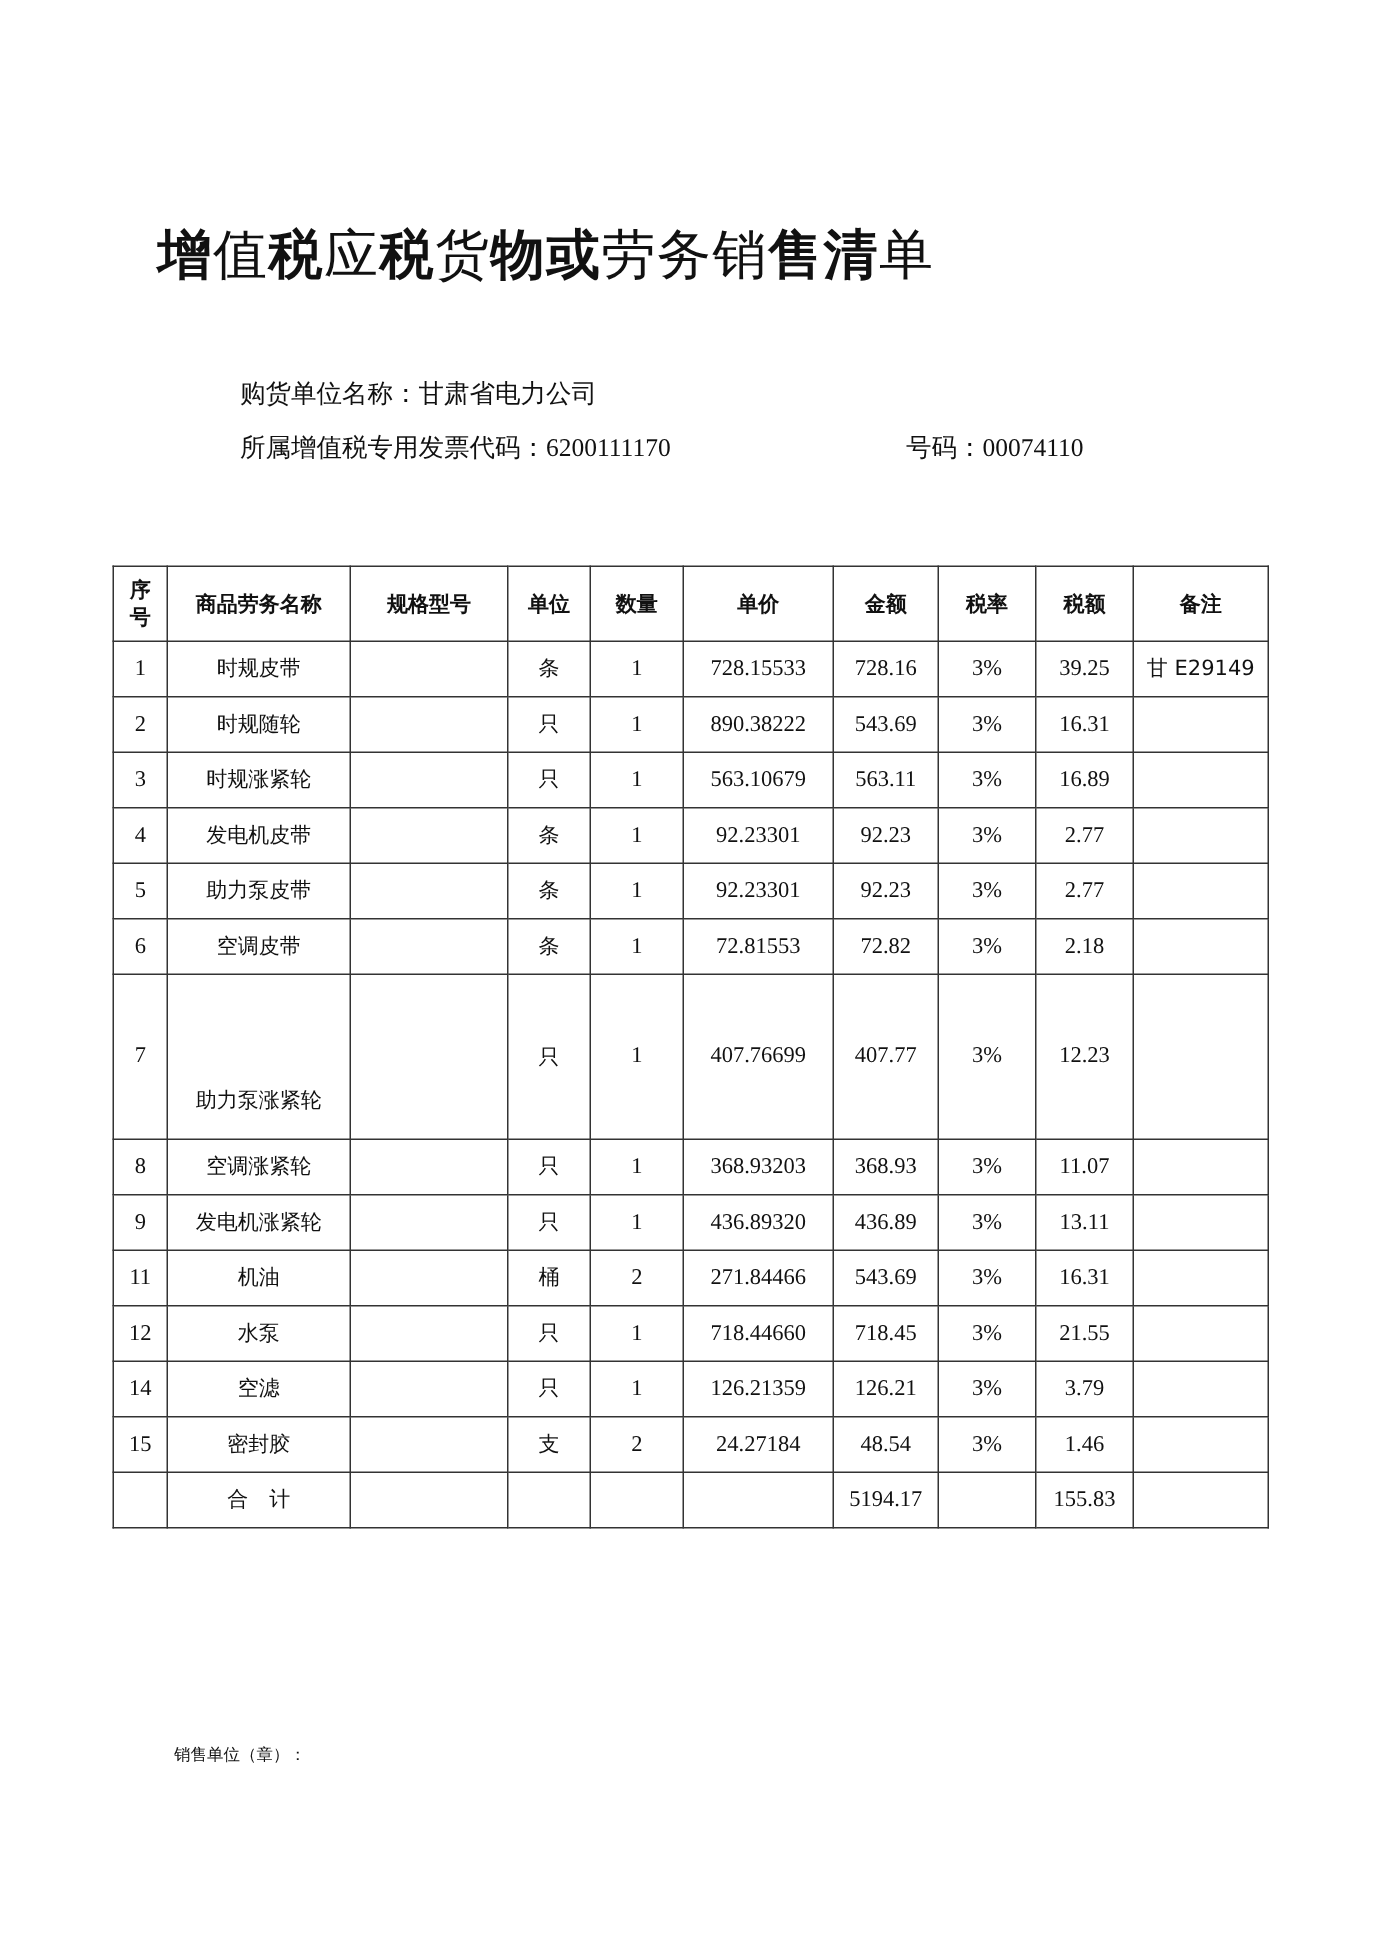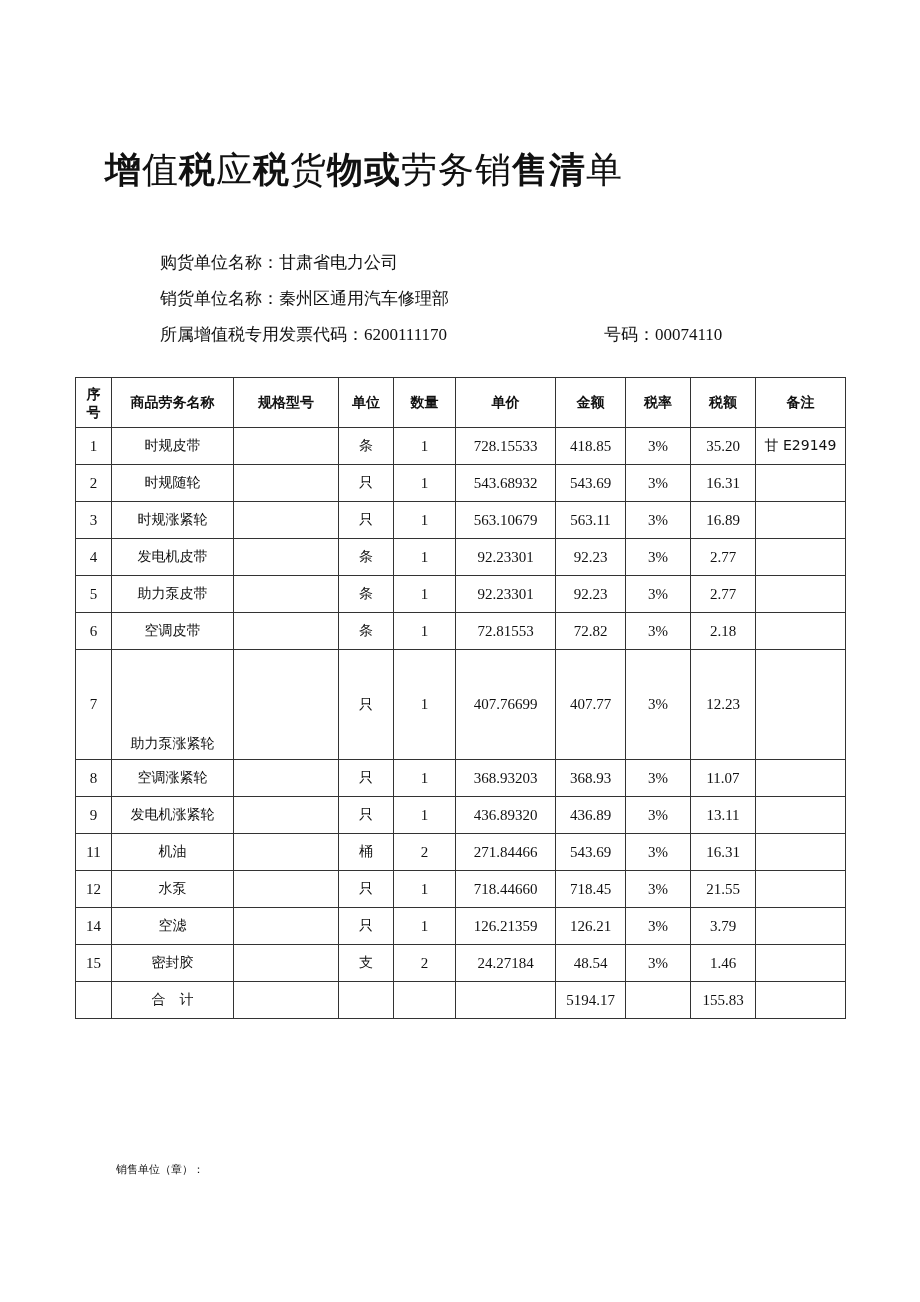--- a/index.html
+++ b/index.html
@@ -15,33 +15,32 @@
   table.list { position:absolute; left:75px; top:377px; border-collapse:collapse;
                font-size:15px; table-layout:fixed; }
   table.list td, table.list th { border:1px solid #333; text-align:center; padding:0;
                vertical-align:middle; font-weight:normal; }
   table.list th { font-weight:bold; font-family:"DejaVu Sans","Liberation Sans",sans-serif; font-size:14px; }
   table.list td.name { font-family:"DejaVu Sans","Liberation Sans",sans-serif; font-size:14px; }
   table.list td.unit { font-family:"DejaVu Sans","Liberation Sans",sans-serif; font-size:14px; }
   tr.hdr { height:50px; }
   tr.row { height:37px; }
   tr.tall { height:110px; }
-  tr.tall td.name { vertical-align:bottom; padding-bottom:6px; }
+  tr.tall td.name { vertical-align:bottom; padding-bottom:16px; }
   tr.total { height:37px; }
   .seq-hdr { line-height:18px; }
   .footer { position:absolute; left:116px; top:1162px; font-size:11px; }
 </style>
 </head>
 <body>
 
 <div class="title" id="title"><span class="b">增</span><span class="n">值</span><span class="b">税</span><span class="n">应</span><span class="b">税</span><span class="n">货</span><span class="b">物</span><span class="b">或</span><span class="n">劳</span><span class="n">务</span><span class="n">销</span><span class="b">售</span><span class="b">清</span><span class="n">单</span></div>
 
 <div class="info" style="top:245px; width:700px;">
   <div class="info-line">购货单位名称：甘肃省电力公司</div>
-  <div class="info-line">销货单位名称：秦州区通用汽车修理部</div>
   <div class="info-line" style="position:relative;">
     <span>所属增值税专用发票代码：6200111170</span>
     <span class="invoice-no" style="left:444px;">号码：00074110</span>
   </div>
 </div>
 
 <table class="list">
   <colgroup>
     <col style="width:36px">
       <col style="width:122px">
@@ -69,32 +68,32 @@
     </tr>
   </thead>
   <tbody id="tbody">
       <tr class="row">
         <td>1</td>
         <td class="name">时规皮带</td>
         <td></td>
         <td class="unit">条</td>
         <td>1</td>
         <td>728.15533</td>
-        <td>418.85</td>
-        <td>3%</td>
-        <td>35.20</td>
+        <td>728.16</td>
+        <td>3%</td>
+        <td>39.25</td>
         <td class="unit">甘 E29149</td>
       </tr>
       <tr class="row">
         <td>2</td>
         <td class="name">时规随轮</td>
         <td></td>
         <td class="unit">只</td>
         <td>1</td>
-        <td>543.68932</td>
+        <td>890.38222</td>
         <td>543.69</td>
         <td>3%</td>
         <td>16.31</td>
         <td class="unit"></td>
       </tr>
       <tr class="row">
         <td>3</td>
         <td class="name">时规涨紧轮</td>
         <td></td>
         <td class="unit">只</td>

